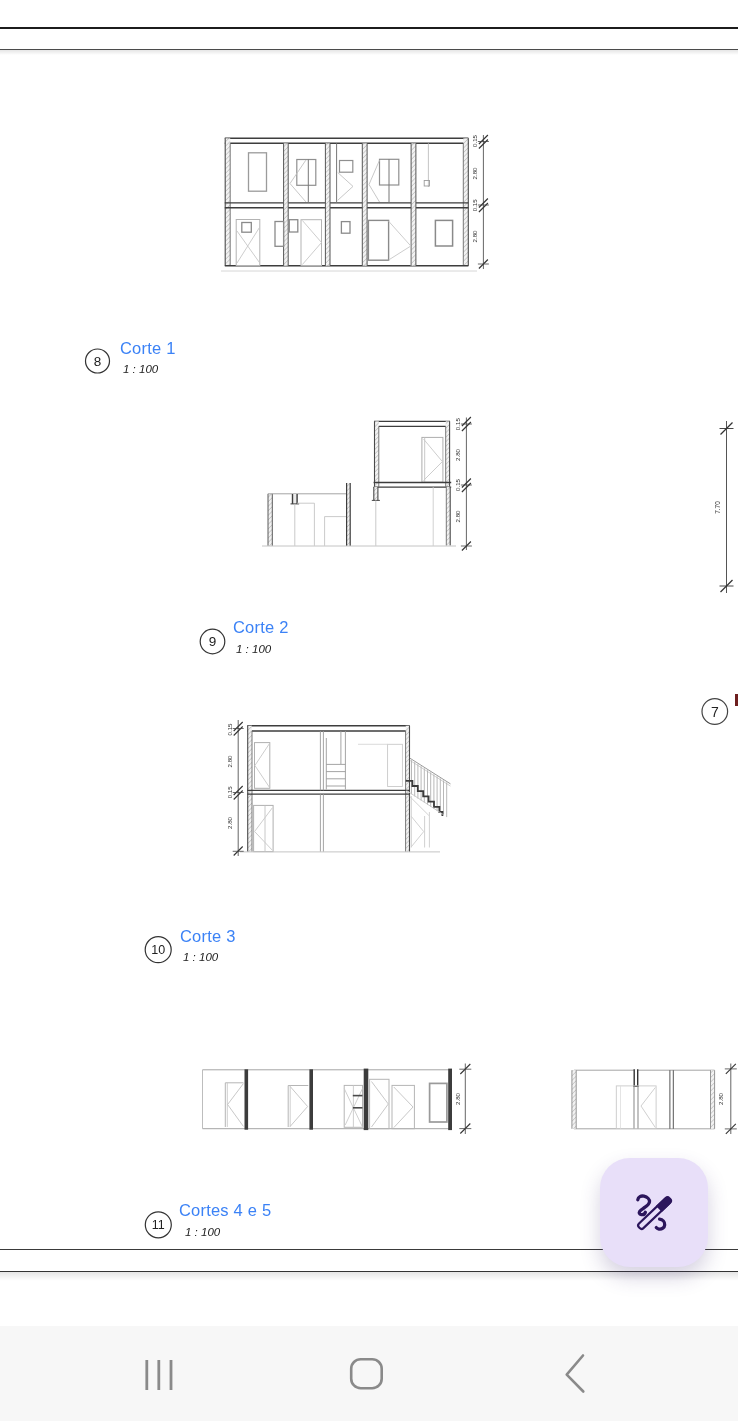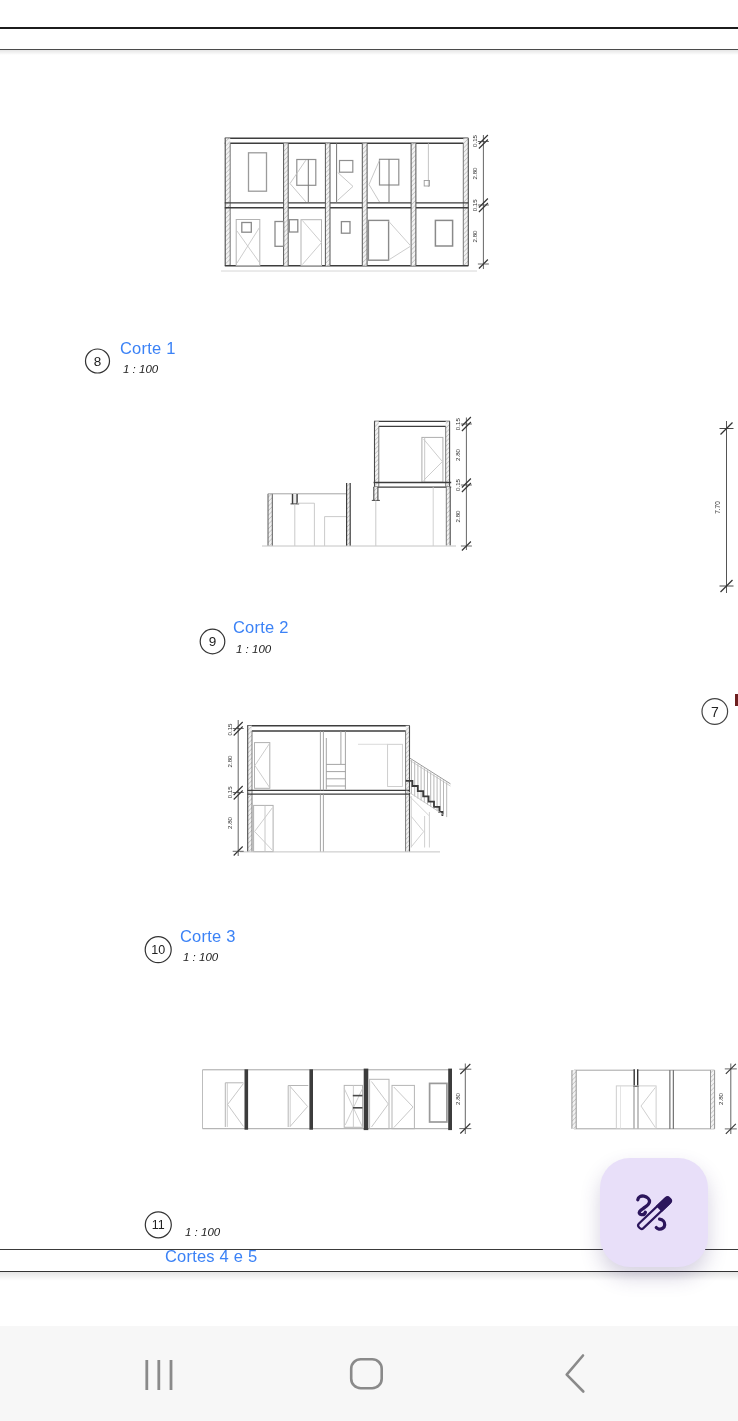--- a/index.html
+++ b/index.html
@@ -512,21 +512,21 @@
   </g>
   </g>
 </svg>
 
 <svg class="abs" style="left:142px;top:1210px;" width="34" height="32" viewBox="0 0 34 32">
 
   <circle cx="16.3" cy="14.8" r="13" fill="none" stroke="#333" stroke-width="1.2"></circle>
   <text x="16.3" y="19" font-size="12.5" fill="#222" text-anchor="middle" font-family="Liberation Sans">11</text>
 </svg>
 
-<div class="abs title" style="left:165px;top:1201px;margin-top:46px;">Cortes 4 e 5</div>
+<div class="abs title" style="left:179px;top:1201px;">Cortes 4 e 5</div>
 
 <div class="abs scale" style="left:185px;top:1226px;">1 : 100</div>
 
 <div class="abs" style="left:0;top:1249.3px;width:738px;height:1.2px;background:#3a3a3a;"></div>
 
 <div class="abs" style="left:0;top:1270.5px;width:738px;height:1.5px;background:#333;"></div>
 
 <div class="abs" style="left:0;top:1272px;width:738px;height:9px;background:linear-gradient(to bottom,rgba(0,0,0,0.10),rgba(0,0,0,0));"></div>
 
 <div class="abs" style="left:600px;top:1158px;width:108px;height:109px;border-radius:30px;background:#e8dff9;box-shadow:0 10px 20px rgba(70,50,120,0.22);z-index:5;"></div>

